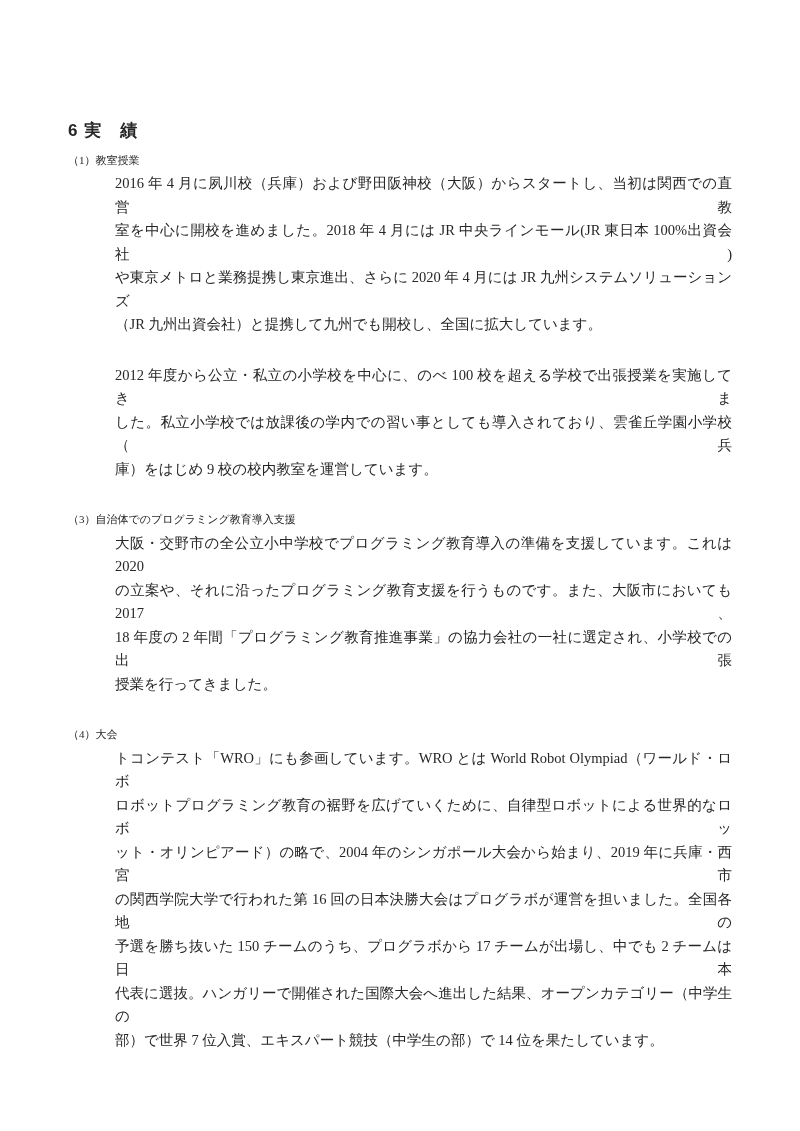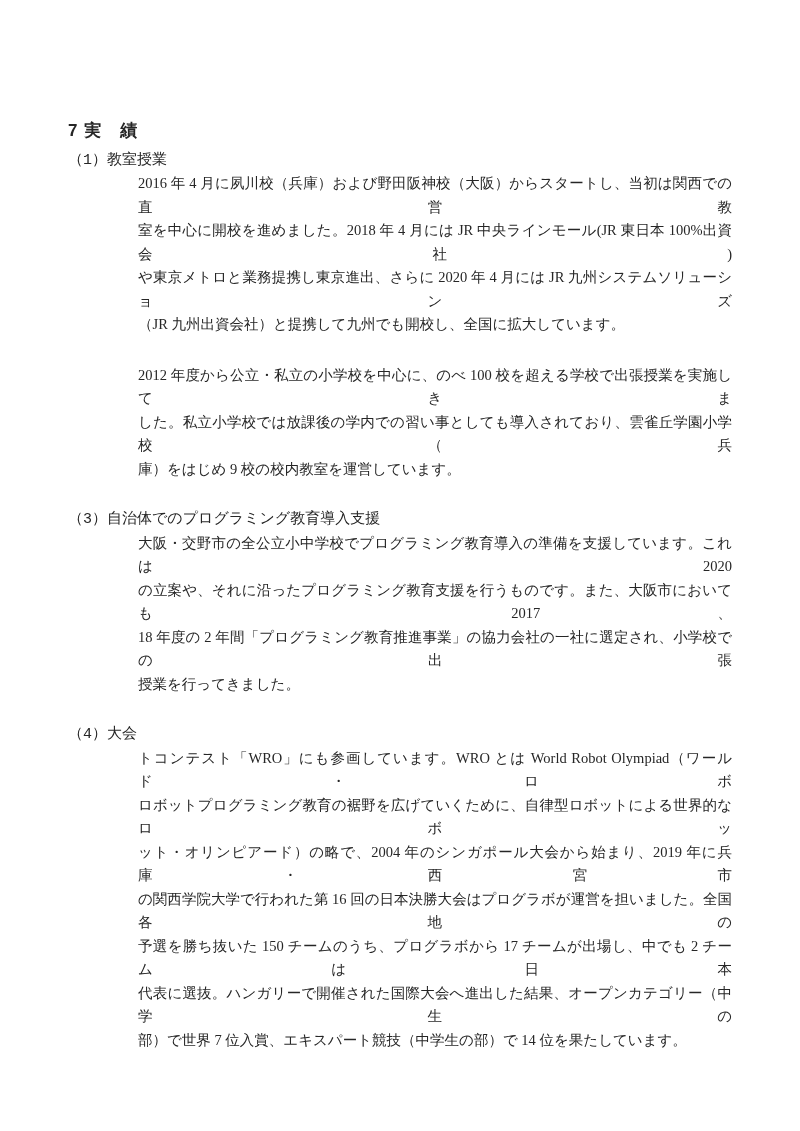--- a/index.html
+++ b/index.html
@@ -24,45 +24,44 @@
     font-weight: bold;
     font-size: 17px;
     line-height: 23.5px;
     margin: 0 0 6px 0;
     letter-spacing: 1px;
   }
   .section + .section {
     margin-top: 27px;
   }
   .sec-heading {
-    font-size: 15px;
+    font-size: 11px;
     line-height: 23.5px;
-    font-family: Liberation Mono, monospace;
   }
   .sec-body {
-    margin-left: 70px;
+    margin-left: 47px;
     font-size: 14.5px;
     line-height: 23.5px;
   }
   .bline {
     text-align: justify;
     text-align-last: justify;
   }
   .bline.last {
     text-align: justify;
     text-align-last: left;
   }
 </style>
 </head>
 <body>
 
 <div class="page">
   <div class="content">
 
-    <div class="doc-title">7 実　績</div>
+    <div class="doc-title">6 実　績</div>
 
     <div class="section">
       <div class="sec-heading">（1）教室授業</div>
       <div class="sec-body">
           <div class="bline">2016 年 4 月に夙川校（兵庫）および野田阪神校（大阪）からスタートし、当初は関西での直営教</div>
           <div class="bline">室を中心に開校を進めました。2018 年 4 月には JR 中央ラインモール(JR 東日本 100%出資会社)</div>
           <div class="bline">や東京メトロと業務提携し東京進出、さらに 2020 年 4 月には JR 九州システムソリューションズ</div>
           <div class="bline last">（JR 九州出資会社）と提携して九州でも開校し、全国に拡大しています。</div>
         </div>
     </div>

